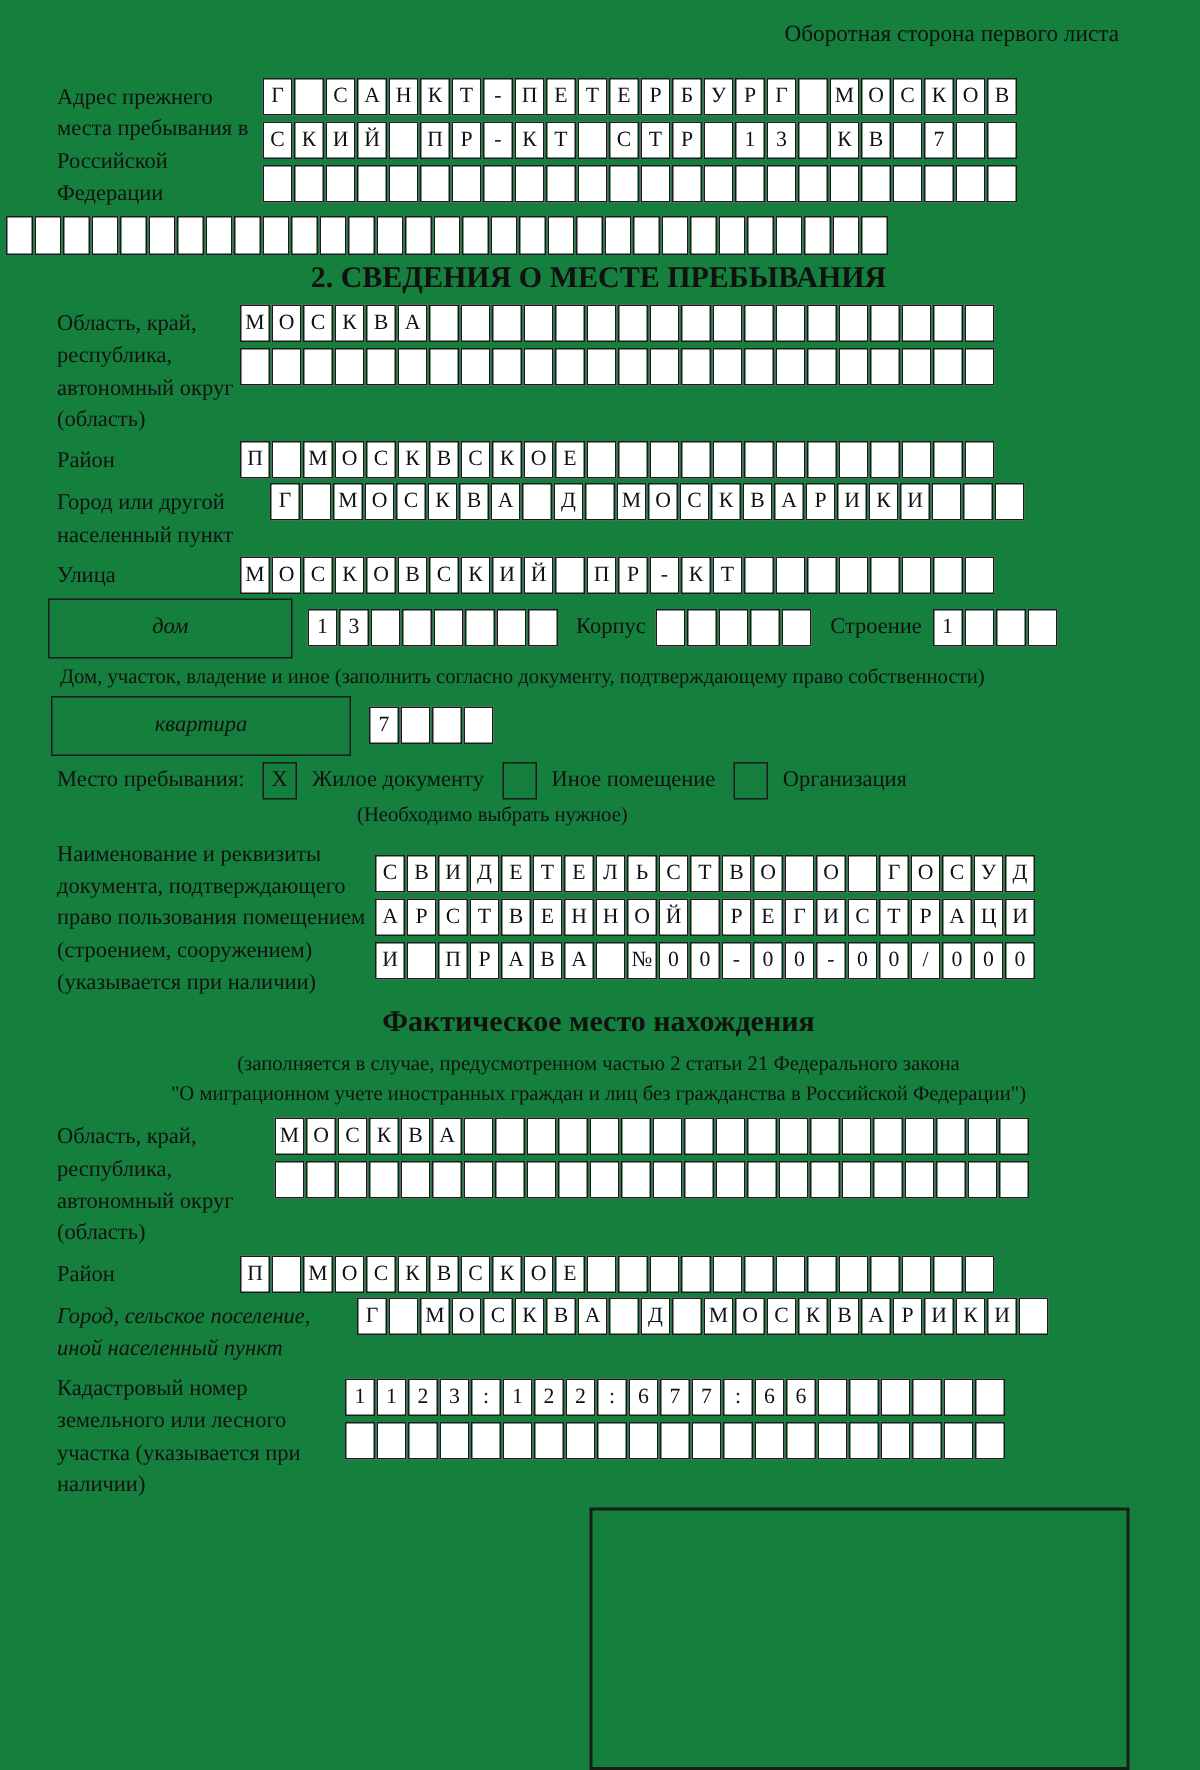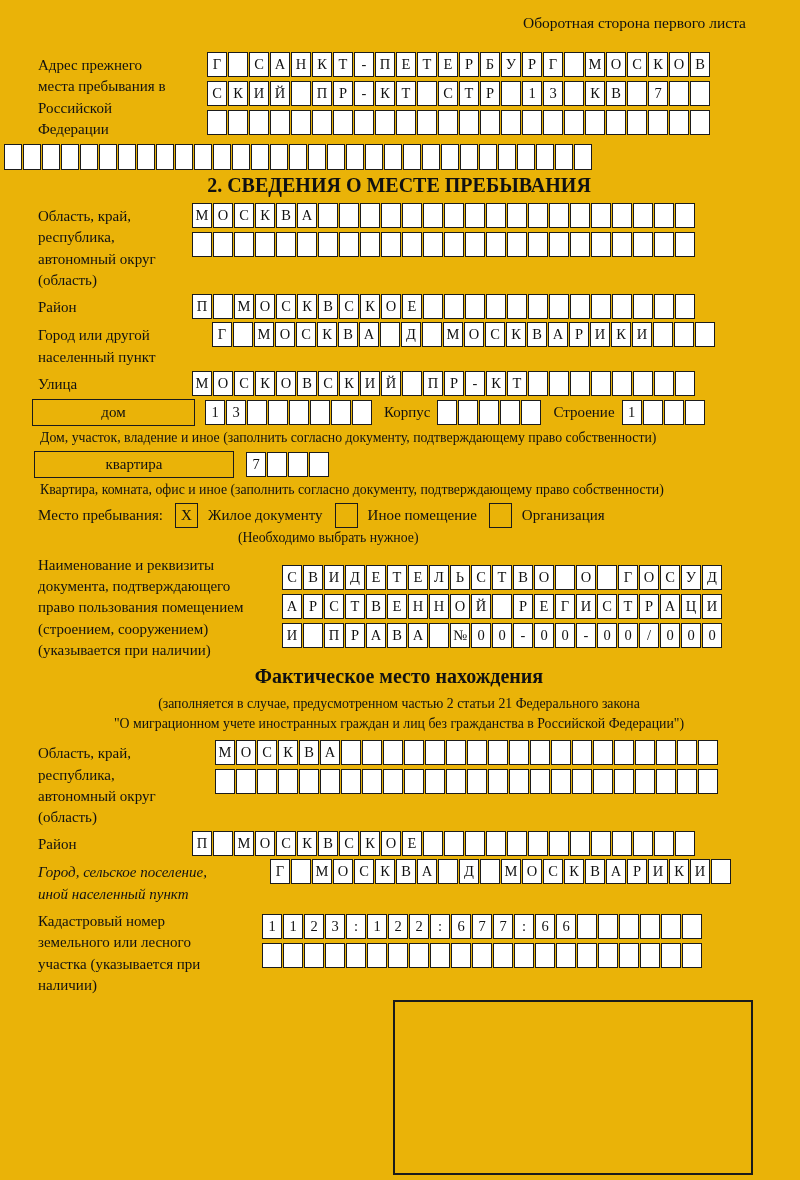--- a/index.html
+++ b/index.html
@@ -1,26 +1,26 @@
 <!DOCTYPE html>
 <html><head>
 <meta charset="utf-8">
 <style>
   * { box-sizing: border-box; margin: 0; padding: 0; }
   html,body { background:#888; }
   .page {
     width: 800px; height: 1180px; margin: 0 auto;
-    background: #eab308; color: #111;
+    background: #15803d; color: #111;
     font-family: "Liberation Serif", "DejaVu Serif", serif;
     font-size: 15px; position: relative; overflow: hidden;
     padding: 14px 40px 0 38px;
   }
   .top-title { text-align: right; padding-right: 14px; font-size: 15.5px; margin-bottom: 20px; }
 
-  .row-group { display: flex; align-items: flex-start; margin-bottom: 3px; gap: 32px; }
+  .row-group { display: flex; align-items: flex-start; margin-bottom: 3px; }
   .row-label { line-height: 1.42; padding-top: 3px; flex: 0 0 auto; }
   .w137 { width: 137px; }
   .w122 { width: 122px; }
   .w145 { width: 145px; }
   .w200 { width: 200px; font-style: italic; }
   .w192 { width: 192px; font-family: Liberation Serif, serif; }
   .w212 { width: 212px; }
   .rows { display: flex; flex-direction: column; gap: 4px; }
 
   .cellrow { display: flex; gap: 1px; }
@@ -35,21 +35,21 @@
 
   .caption { font-size: 13.8px; line-height: 1.3; }
   .caption.center { text-align: center; margin: 2px 0 6px 0; }
   .caption.left { margin: 2px 0 4px 2px; }
 
   .heading { text-align: center; font-weight: bold; font-size: 20px; margin: 4px 0 6px 0; }
 
   .indent20 { margin-left: 20px; }
 
   .house-row { display: flex; align-items: center; margin: 2px 0 3px -6px; }
-  .wide-box { border: 1.8px solid #1b1b1b; height: 27px; display: flex; align-items: center; justify-content: center; }
+  .wide-box { border: 1.8px solid #1b1b1b; height: 40px; display: flex; align-items: center; justify-content: center; font-style: italic; }
   .wide-box.house { width: 163px; margin-right: 10px; }
   .wide-box.apt { width: 200px; margin-right: 12px; }
   .inline-label { padding: 0 7px 0 12px; }
 
   .apt-row { display: flex; align-items: center; margin: 2px 0 3px -4px; }
 
   .stay-row { display: flex; align-items: center; margin-top: 4px; }
   .checkbox {
     width: 23px; height: 25px; border: 1.8px solid #1b1b1b;
     display: inline-flex; align-items: center; justify-content: center;
@@ -376,21 +376,20 @@
     <div class="wide-box apt">
       <span>квартира</span>
     </div>
     <div class="cellrow">
         <span class="cell">7</span>
         <span class="cell"></span>
         <span class="cell"></span>
         <span class="cell"></span>
       </div>
   </div>
-  <div class="caption left">Квартира, комната, офис и иное (заполнить согласно документу, подтверждающему право собственности)</div>
 
   <div class="stay-row">
     <span>Место пребывания:</span>
     <span class="checkbox">X</span>
     <span>Жилое документу</span>
     <span class="checkbox"></span>
     <span>Иное помещение</span>
     <span class="checkbox"></span>
     <span>Организация</span>
   </div>

